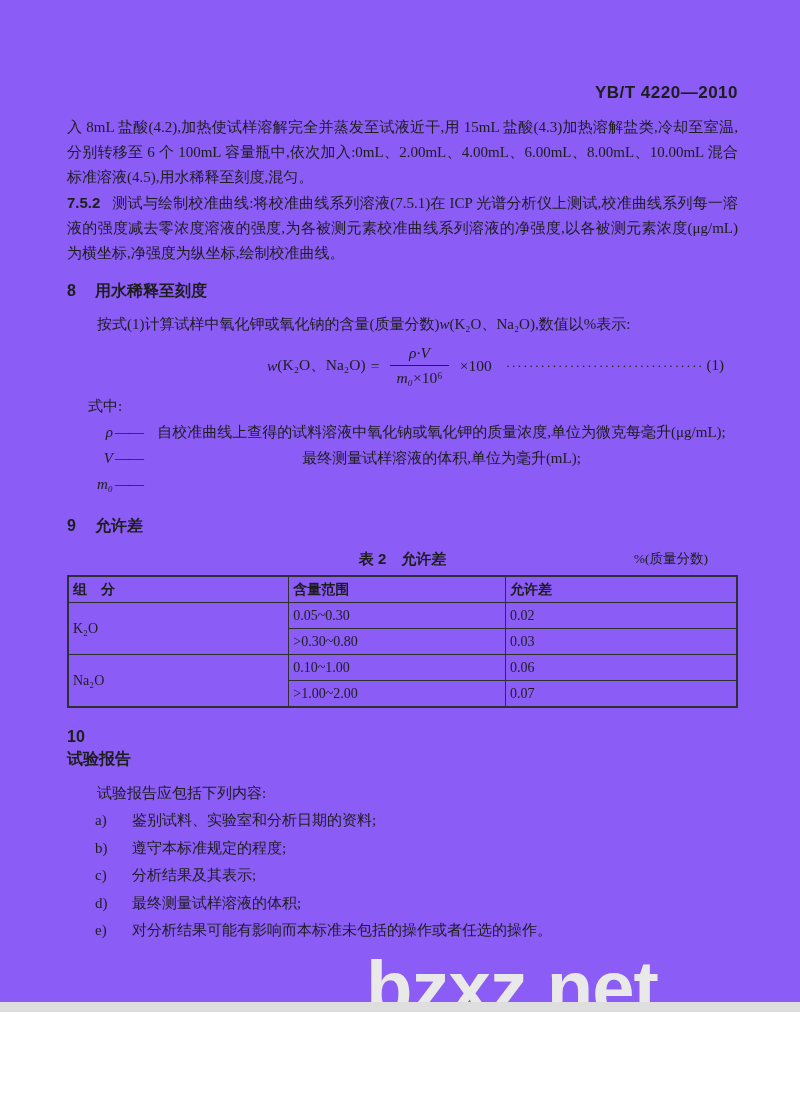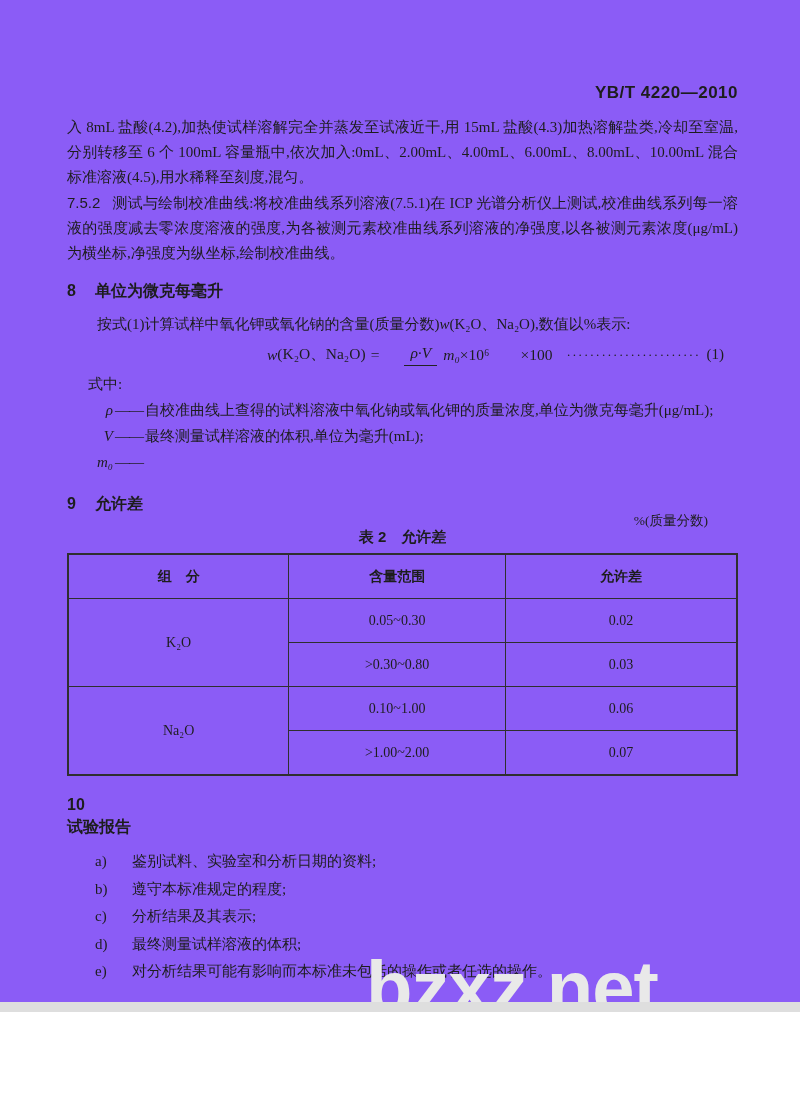--- a/index.html
+++ b/index.html
@@ -9,46 +9,46 @@
     padding:83px 62px 0 67px;
     font-family:"Liberation Serif","DejaVu Serif",serif;
     color:#1d1d1d; font-size:15px;
   }
   .doc-header {
     text-align:right; font-family:"Liberation Sans","DejaVu Sans",sans-serif;
     font-weight:bold; font-size:17px; letter-spacing:.5px; margin-bottom:12px;
   }
   .para { margin:0; line-height:25px; text-align:justify; }
   .indent { text-indent:2em; }
-  .clause-num { font-family:"Liberation Sans","DejaVu Sans",sans-serif; font-weight:normal; margin-right:12px; }
+  .clause-num { font-family:"Liberation Sans","DejaVu Sans",sans-serif; font-weight:bold; margin-right:12px; }
   .section-heading {
     display:flex; font-family:"Liberation Sans","DejaVu Sans",sans-serif;
     font-weight:bold; font-size:16px; margin:14px 0 10px; line-height:22px;
   }
   .section-heading .num { min-width:28px; }
   .formula-row { display:flex; align-items:center; margin:6px 0 6px; padding-right:14px; }
   .formula-body { display:inline-flex; align-items:center; margin-left:200px; font-size:15.5px; white-space:nowrap; }
   .var { font-style:italic; }
   .eq-sign { margin:0 5px; }
-  .fraction { display:inline-flex; flex-direction:row; text-align:center; line-height:20px; margin:0 20px; }
+  .fraction { display:inline-flex; flex-direction:column; text-align:center; line-height:20px; margin:0 6px; }
   .fraction .num-part { padding:0 6px 2px; border-bottom:1.4px solid #222; }
   .fraction .den-part { padding:2px 6px 0; }
   .multiplier { margin-left:5px; }
   .dot-leader { flex:1; overflow:hidden; white-space:nowrap; font-size:13px; letter-spacing:1.5px; margin:0 6px 0 14px; color:#222; }
   .eq-num { flex:0 0 auto; }
   .where { margin:2px 0 0; line-height:25px; text-indent:1.4em; }
   .def-row { display:flex; line-height:26px; }
   .def-symbol { flex:0 0 46px; text-align:right; font-style:italic; }
   .def-dash { padding:0 2px; letter-spacing:-1px; }
-  .def-text { flex:1; }
+  .def-text { flex:1;text-align:center; }
   .table-caption-row { position:relative; text-align:center; margin:12px 0 6px; line-height:20px; }
   .caption-title { font-family:"Liberation Sans","DejaVu Sans",sans-serif; font-weight:bold; font-size:15px;text-align:center; }
-  .unit-note { position:absolute; right:30px; bottom:16px; font-size:13.5px; }
+  .unit-note { position:absolute; right:30px; bottom:0; font-size:13.5px; }
   table.tol { width:100%; border-collapse:collapse; border:2px solid #2f2f2f; font-size:14px; table-layout:fixed; }
-  .tol th, .tol td { border:1px solid #2f2f2f; text-align:center; height:25px; padding:9px 4px; }
+  .tol th, .tol td { border:1px solid #2f2f2f; text-align:left; height:25px; padding:0 4px; }
   .tol th { font-family:"Liberation Sans","DejaVu Sans",sans-serif; font-weight:bold; }
   .report-intro { margin:10px 0 0; line-height:27px; text-indent:2em; }
   .report-item { display:flex; line-height:27.5px; margin-left:28px; }
   .report-item .label { flex:0 0 37px; }
   .watermark {
     position:absolute; left:366px; top:950px;
     font-family:"Liberation Sans","DejaVu Sans",sans-serif; font-weight:800;
     font-size:76px; color:#e9e9e9; letter-spacing:-1px; line-height:1;
   }
   .page-number { position:absolute; top:1070px; right:49px; font-size:15px; color:#2a2a2a; }
@@ -60,21 +60,21 @@
 <div class="page">
 
   <div class="doc-header">YB/T 4220—2010</div>
 
   <p class="para">入 8mL 盐酸(4.2),加热使试样溶解完全并蒸发至试液近干,用 15mL 盐酸(4.3)加热溶解盐类,冷却至室温,分别转移至 6 个 100mL 容量瓶中,依次加入:0mL、2.00mL、4.00mL、6.00mL、8.00mL、10.00mL 混合标准溶液(4.5),用水稀释至刻度,混匀。</p>
 
   <p class="para"><span class="clause-num">7.5.2</span><span>测试与绘制校准曲线:将校准曲线系列溶液(7.5.1)在 ICP 光谱分析仪上测试,校准曲线系列每一溶液的强度减去零浓度溶液的强度,为各被测元素校准曲线系列溶液的净强度,以各被测元素浓度(μg/mL)为横坐标,净强度为纵坐标,绘制校准曲线。</span></p>
 
   <div class="section-heading">
     <span class="num">8</span>
-    <span>单位为微克每毫升</span>
+    <span>用水稀释至刻度</span>
   </div>
 
   <p class="para indent"><span>按式(1)计算试样中氧化钾或氧化钠的含量(质量分数)</span><span class="var">w</span><span>(K₂O、Na₂O),数值以%表示:</span></p>
 
   <div class="formula-row">
     <span class="formula-body">
       <span class="var">w</span>
         <span>(K₂O、Na₂O)</span>
       <span class="eq-sign">=</span>
       <span class="fraction">
@@ -146,20 +146,21 @@
       <td>0.07</td>
     </tr>
   </tbody>
     </table>
 
   <div class="section-heading" style="margin-top:18px;flex-direction:column;">
     <span class="num">10</span>
     <span>试验报告</span>
   </div>
 
+  <p class="report-intro">试验报告应包括下列内容:</p>
 
   <div class="report-item">
     <span class="label">a)</span>
     <span>鉴别试料、实验室和分析日期的资料;</span>
   </div>
   <div class="report-item">
     <span class="label">b)</span>
     <span>遵守本标准规定的程度;</span>
   </div>
   <div class="report-item">

